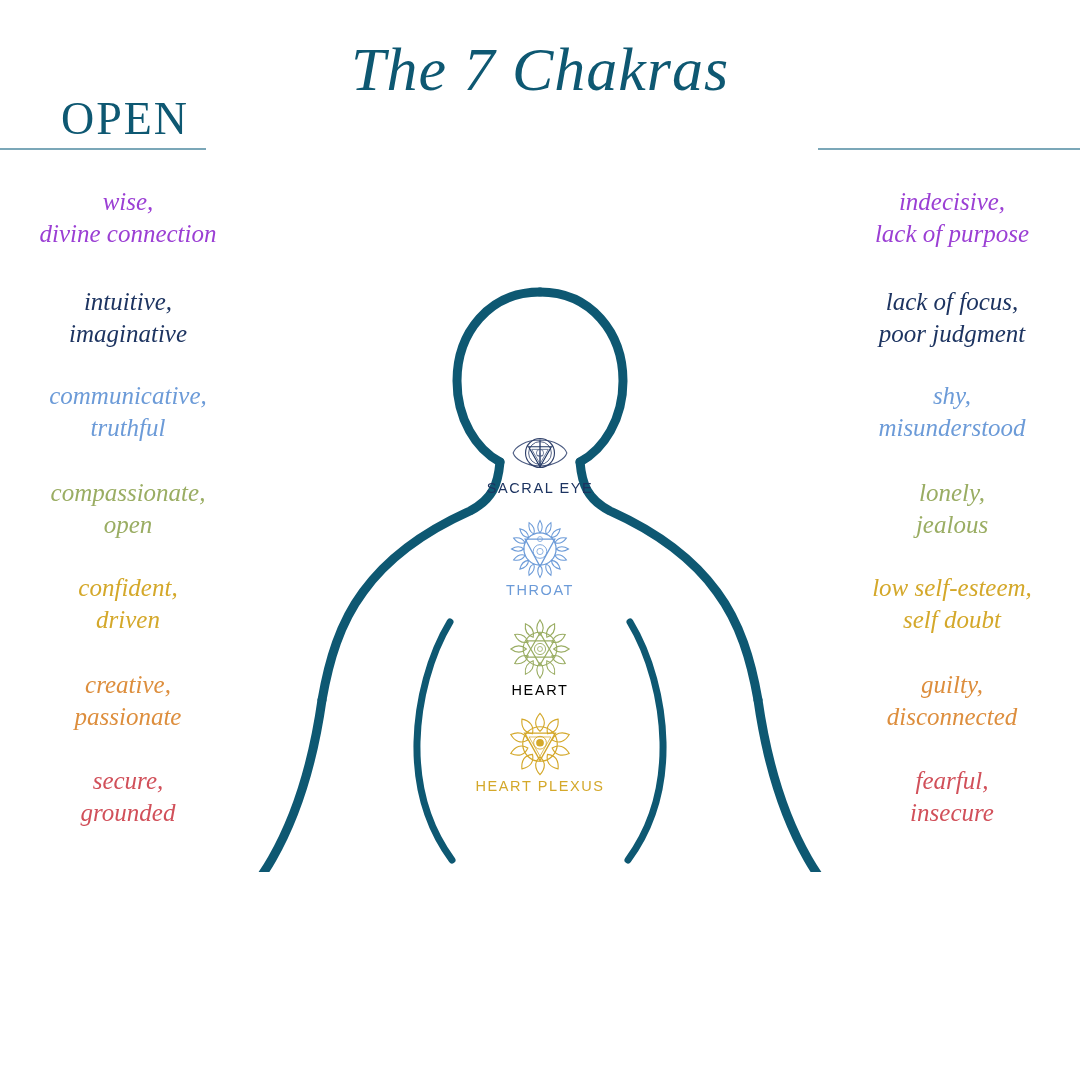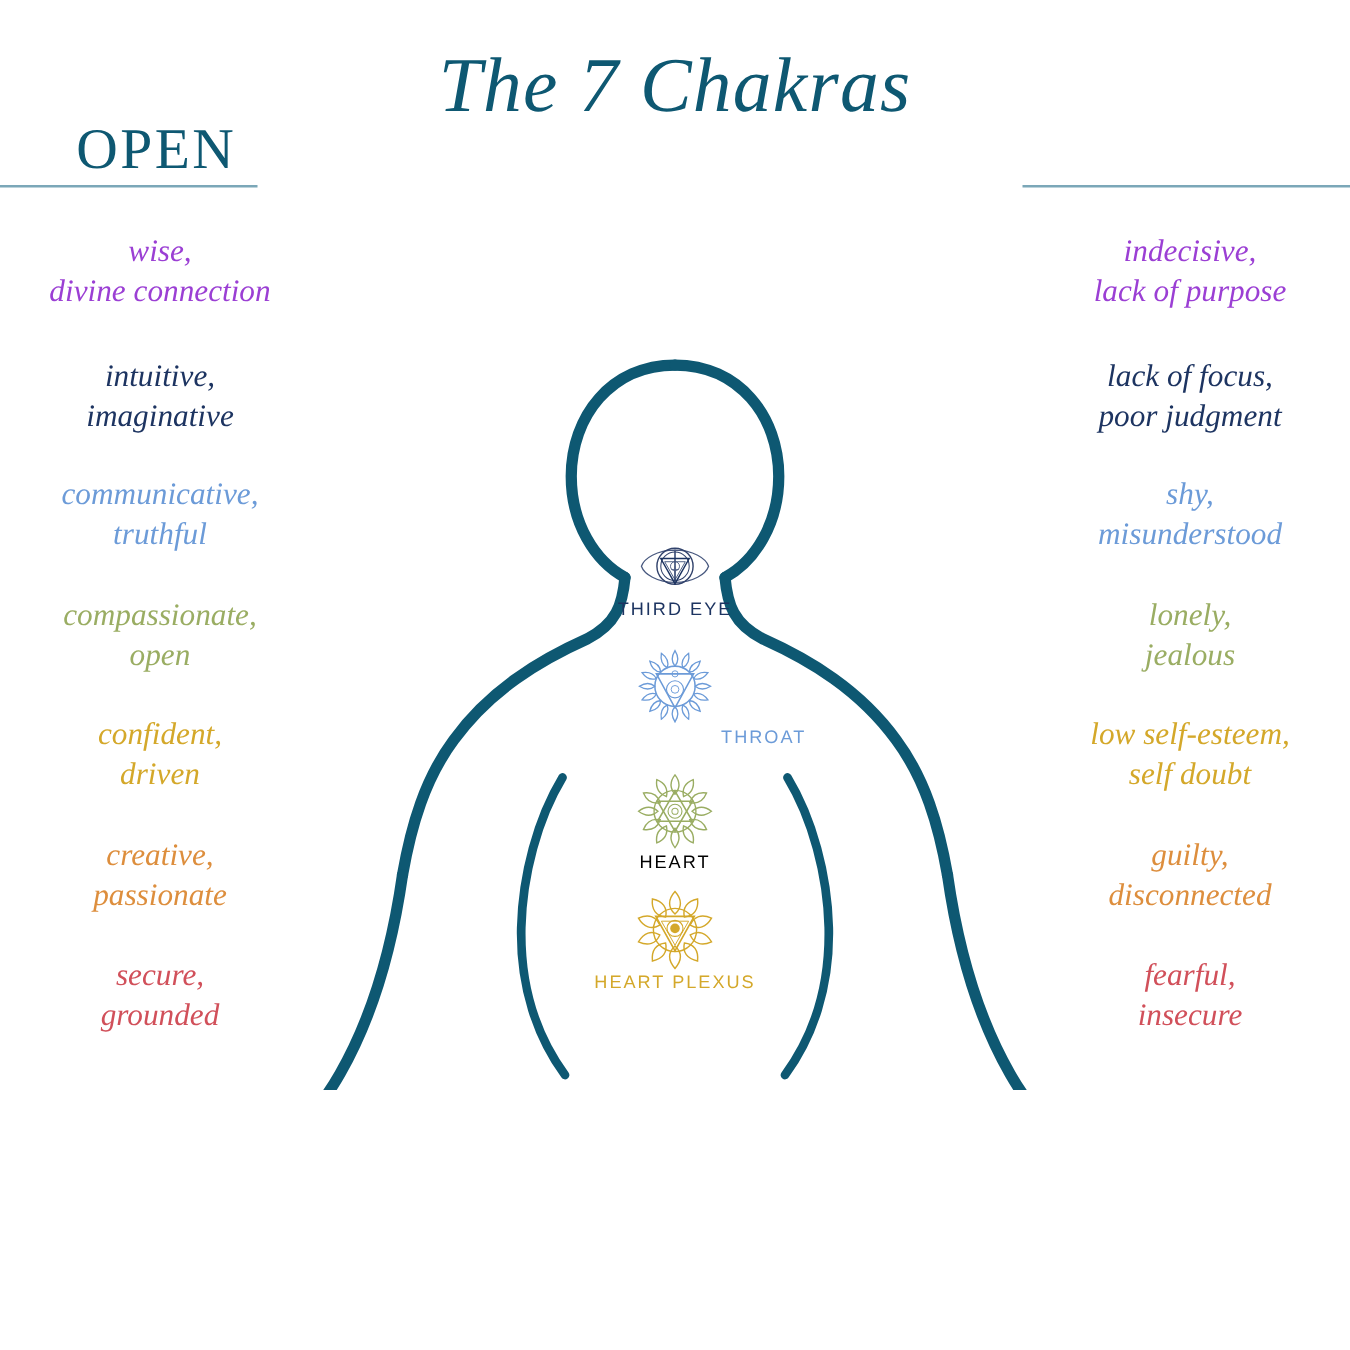--- a/index.html
+++ b/index.html
@@ -194,21 +194,21 @@
         <path d="M60 20 C 88 20, 108 33, 112 45 C 108 57, 88 70, 60 70 Z"></path>
         <circle cx="60" cy="45" r="28" stroke="#31426b" stroke-width="2.2"></circle>
         <circle cx="60" cy="45" r="22" stroke="#31426b" stroke-width="1.6"></circle>
 
         <path d="M38 33 L82 33 L60 72 Z" stroke="#1d3461" stroke-width="2.2"></path>
         <path d="M44 38 L76 38 L60 66 Z" stroke="#1d3461" stroke-width="1.2"></path>
         <circle cx="60" cy="45" r="7" stroke-width="1.4"></circle>
         <path d="M60 45 L60 64 M54 50 L66 50" stroke-width="1.3"></path>
       </g>
     </svg>
-    <span class="chakra-label" style="color:#1d3461;">THIRD EYE</span>
+    <span class="chakra-label" style="color:#1d3461;">SACRAL EYE</span>
   </div>
 
   <div class="chakra" style="top:518px;">
     <svg class="chakra-symbol" width="62" height="62" viewBox="0 0 100 100">
       <g stroke="#6c9bd8" fill="none" stroke-width="1.7">
         <g id="thrpetal">
           <path d="M50 4 C 55 12, 55 18, 50 24 C 45 18, 45 12, 50 4 Z"></path>
         </g>
         <use href="#thrpetal" transform="rotate(22.5 50 50)"></use>
         <use href="#thrpetal" transform="rotate(45 50 50)"></use>
@@ -226,21 +226,21 @@
         <use href="#thrpetal" transform="rotate(315 50 50)"></use>
         <use href="#thrpetal" transform="rotate(337.5 50 50)"></use>
         <circle cx="50" cy="50" r="26" stroke-width="2"></circle>
 
         <path d="M26 34 L74 34 L50 78 Z" stroke-width="2"></path>
         <circle cx="50" cy="54" r="11" stroke-width="1.4"></circle>
         <circle cx="50" cy="54" r="5" stroke-width="1.2"></circle>
         <circle cx="50" cy="34" r="4" stroke-width="1.2"></circle>
       </g>
     </svg>
-    <span class="chakra-label" style="color:#6c9bd8;text-align:right;">THROAT</span>
+    <span class="chakra-label" style="color:#6c9bd8;">THROAT</span>
   </div>
 
   <div class="chakra" style="top:618px;">
     <svg class="chakra-symbol" width="62" height="62" viewBox="0 0 100 100">
       <g stroke="#9aad63" fill="none" stroke-width="1.8">
         <g id="hrtpetal">
           <path d="M50 3 C 57 12, 57 20, 50 28 C 43 20, 43 12, 50 3 Z"></path>
         </g>
         <use href="#hrtpetal" transform="rotate(30 50 50)"></use>
         <use href="#hrtpetal" transform="rotate(60 50 50)"></use>

